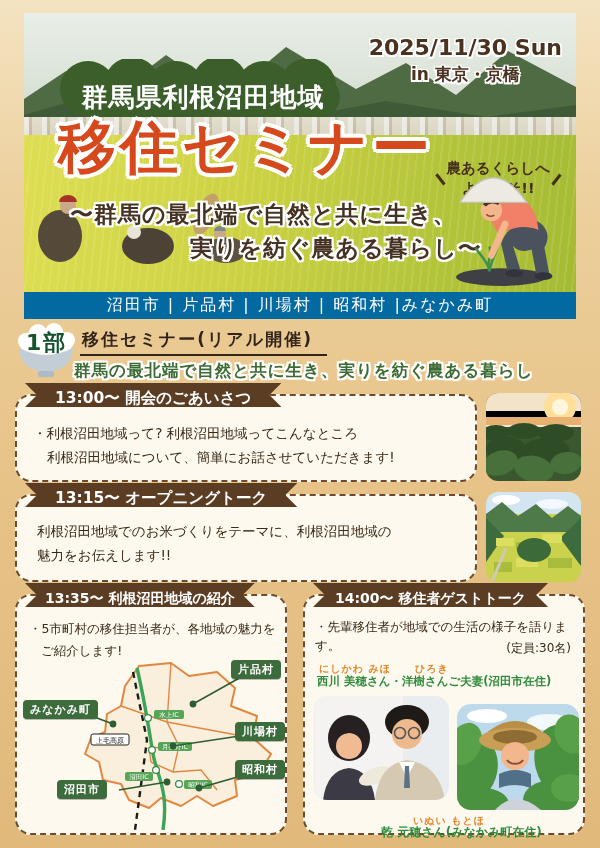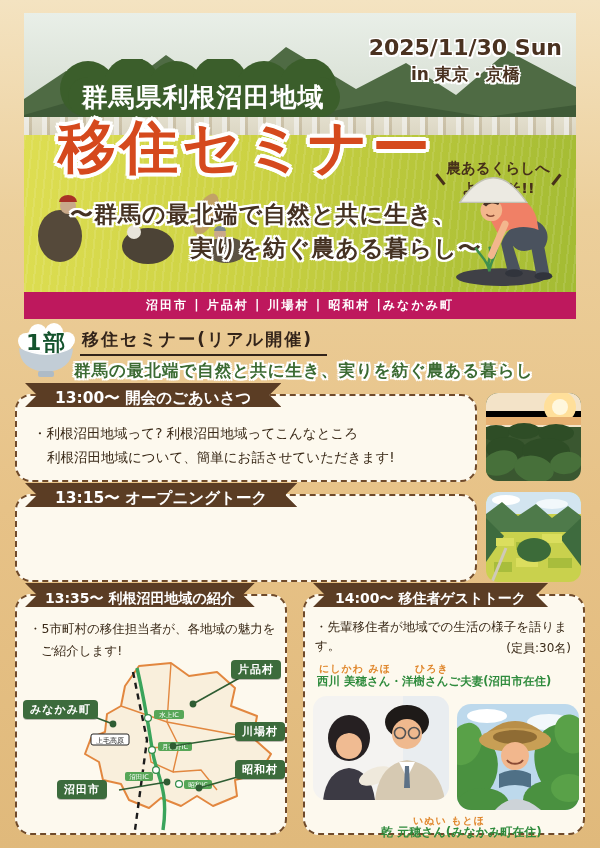--- a/index.html
+++ b/index.html
@@ -16,22 +16,22 @@
   .hero-sky { position:absolute; left:0; top:0; width:100%; height:96px;
     background:linear-gradient(180deg,#e9efe8 0%,#d6ded2 100%); }
   .hero-town { position:absolute; left:0; top:104px; width:100%; height:24px;
     background:linear-gradient(180deg,#d9d5c5,#ccc7b4),
       repeating-linear-gradient(90deg, rgba(255,255,255,.55) 0 5px, rgba(110,100,82,.35) 5px 8px, rgba(210,200,175,.4) 8px 18px); background-blend-mode:overlay; }
   .hero-field { position:absolute; left:0; top:122px; right:0; bottom:0;
     background:
       repeating-linear-gradient(96deg, rgba(255,255,255,.10) 0 2px, rgba(0,0,0,0) 2px 8px),
       linear-gradient(100deg,#dede52 0%,#ccd243 40%,#b3c439 75%,#a3bb33 100%); }
   .hero-mtns { position:absolute; left:0; top:8px; width:100%; height:112px; }
-  .hero-bar { position:absolute; left:0; bottom:0; width:100%; height:27px; background:#be185d;
-    color:#fff; font-weight:bold; font-size:12px; letter-spacing:2px;
+  .hero-bar { position:absolute; left:0; bottom:0; width:100%; height:27px; background:#0369a1;
+    color:#fff; font-weight:normal; font-size:16px; letter-spacing:2px;
     display:flex; align-items:center; justify-content:center; }
   .consult-badge { position:absolute; left:46px; top:27px; color:#47301a; font-weight:bold; font-size:15px;margin-top:28px; }
   .mark { display:inline-block; width:2.5px; height:13px; background:#47301a; vertical-align:middle; margin:0 7px; }
   .mark-l { transform:rotate(-38deg); }
   .mark-r { transform:rotate(38deg); }
   .region-badge { position:absolute; left:26px; top:46px; width:306px; height:70px; }
   .date-block { position:absolute; right:14px; top:22px; text-align:center; color:#4a3220; font-weight:bold; }
   .date-line { font-size:22px; }
   .loc-line { font-size:17px; margin-top:3px; }
   .hero-title { position:absolute; left:34px; top:96px; font-size:58px; font-weight:bold; color:#d5491d; letter-spacing:4px; }
@@ -213,20 +213,24 @@
     <g fill="#47703a">
       <ellipse cx="14" cy="70" rx="18" ry="12" transform="rotate(-18 14 70)"></ellipse>
       <ellipse cx="48" cy="76" rx="20" ry="13" transform="rotate(12 48 76)"></ellipse>
       <ellipse cx="80" cy="70" rx="16" ry="11" transform="rotate(-10 80 70)"></ellipse>
     </g>
   </svg>
 </div>
 
 <div class="box box2">
   <div class="ribbon ribbon-lg">13:15〜 オープニングトーク</div>
+  <div class="box-text">
+    <div>利根沼田地域でのお米づくりをテーマに、利根沼田地域の</div>
+    <div>魅力をお伝えします!!</div>
+  </div>
 </div>
 <div class="photo photo2">
   <svg viewBox="0 0 95 90" preserveAspectRatio="none">
     <rect width="95" height="90" fill="#c9d14d"></rect>
     <rect width="95" height="22" fill="#d3e5f0"></rect>
     <ellipse cx="20" cy="8" rx="14" ry="5" fill="#fff"></ellipse>
       <ellipse cx="66" cy="12" rx="16" ry="5" fill="#f2f8fb"></ellipse>
     <path d="M0,22 L16,10 L32,24 L50,12 L66,26 L82,14 L95,24 L95,40 L0,40 Z" fill="#4e7a4a"></path>
     <path d="M0,26 L0,70 L18,44 Z" fill="#3e6b3e"></path>
     <path d="M95,26 L95,74 L74,46 Z" fill="#3e6b3e"></path>

